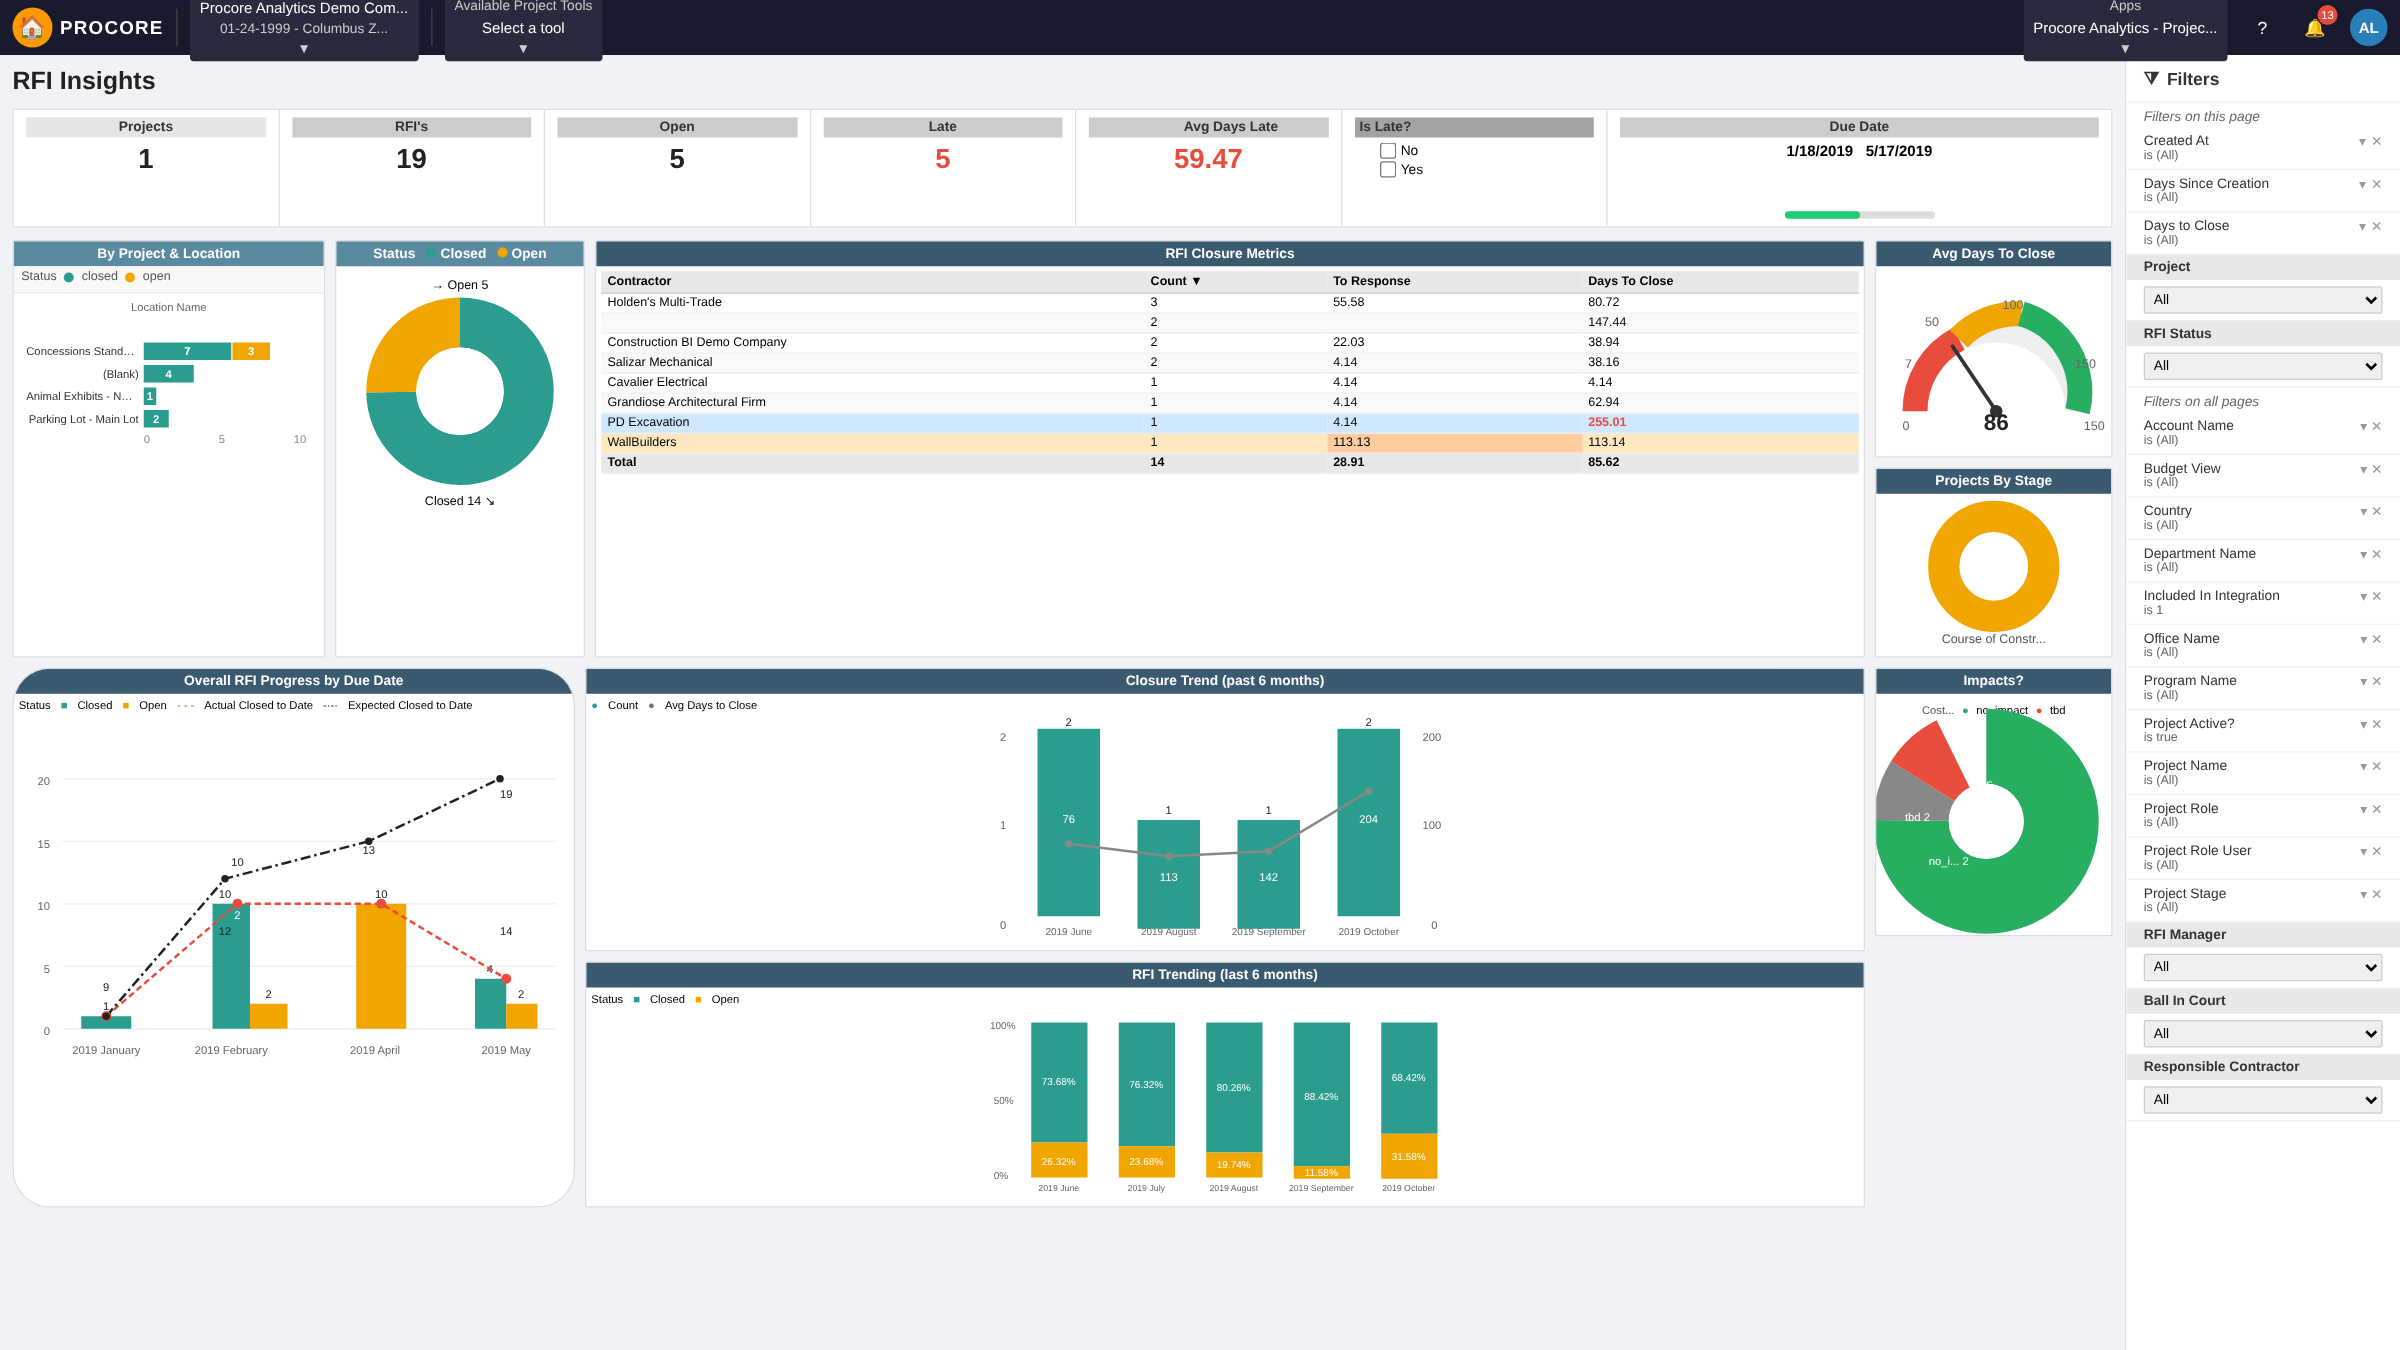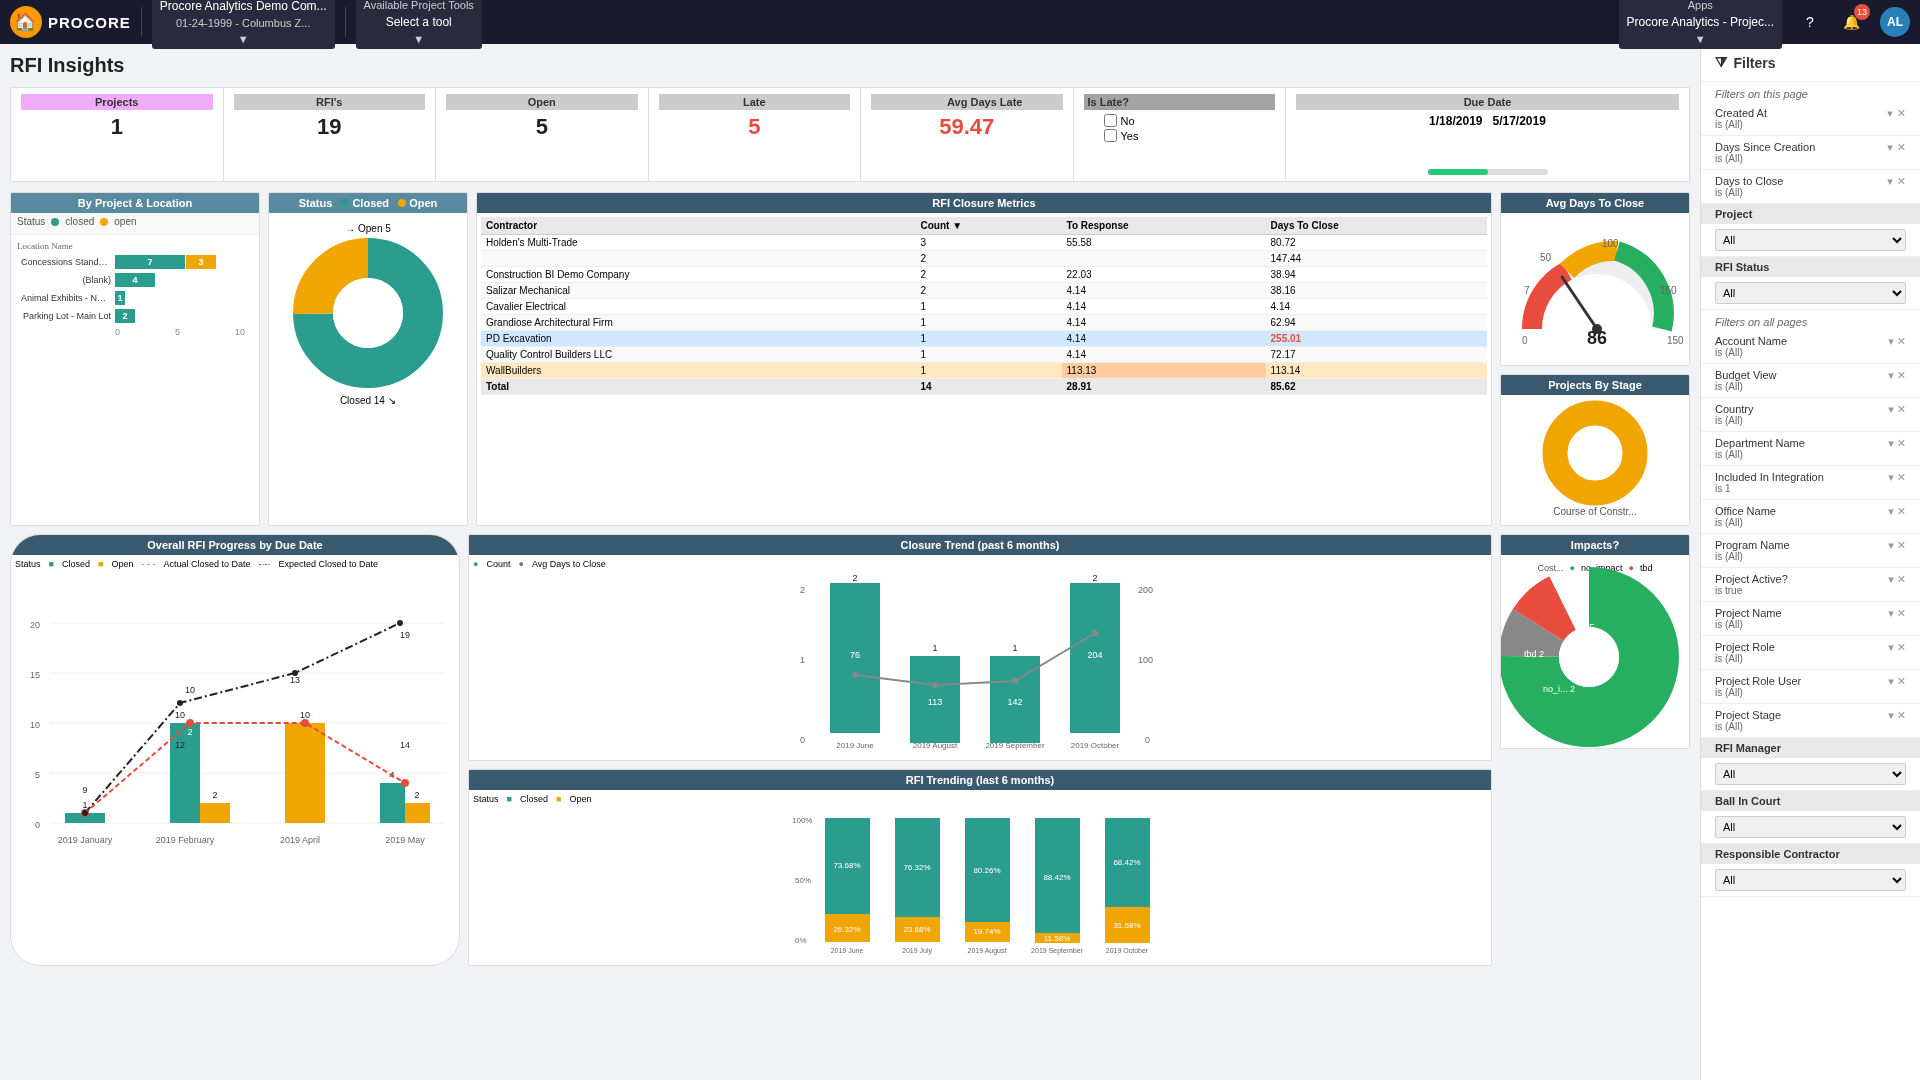--- a/index.html
+++ b/index.html
@@ -281,21 +281,21 @@
   </div>
 </div>
 
 <div class="main-layout">
 
   <div class="content">
     <div class="page-title">RFI Insights</div>
 
     <div class="kpi-row">
       <div class="kpi-item">
-        <div class="kpi-label" style="background:#f0abfc;">Projects</div>
+        <div class="kpi-label" style="background:#e5e5e5;">Projects</div>
         <div class="kpi-value">1</div>
       </div>
       <div class="kpi-item">
         <div class="kpi-label" style="background:#ccc;">RFI's</div>
         <div class="kpi-value">19</div>
       </div>
       <div class="kpi-item">
         <div class="kpi-label" style="background:#ccc;">Open</div>
         <div class="kpi-value">5</div>
       </div>
@@ -339,21 +339,21 @@
         <div class="toolbar-row">
           <span class="chart-legend">
             <span style="font-size:10px;">Status</span>
             <span class="legend-dot" style="background:#2a9d8f;"></span>
             <span>closed</span>
             <span class="legend-dot" style="background:#f0a500;"></span>
             <span>open</span>
           </span>
         </div>
         <div class="card-body">
-          <div style="font-size:9px; color:#666; margin-bottom:0;font-family:Liberation Serif, serif;">Location Name</div>
+          <div style="font-size:9px; color:#666; text-align:center; margin-bottom:19px;">Location Name</div>
           <div class="bar-chart">
             <div class="bar-row">
               <div class="bar-label">Concessions Stands -...</div>
               <div class="bar-track">
                 <div class="bar-seg" style="background:#2a9d8f; width:70px;">7</div>
                 <div class="bar-seg" style="background:#f0a500; width:30px;">3</div>
               </div>
             </div>
             <div class="bar-row">
               <div class="bar-label">(Blank)</div>
@@ -454,26 +454,20 @@
                 <td>1</td>
                 <td>4.14</td>
                 <td>62.94</td>
               </tr>
               <tr style="background:#d0e8ff;">
                 <td>PD Excavation</td>
                 <td>1</td>
                 <td>4.14</td>
                 <td class="cell-red">255.01</td>
               </tr>
-              <tr>
-                <td>Quality Control Builders LLC</td>
-                <td>1</td>
-                <td>4.14</td>
-                <td>72.17</td>
-              </tr>
               <tr style="background:#ffe8c0;">
                 <td>WallBuilders</td>
                 <td>1</td>
                 <td style="background:#ffcca0;">113.13</td>
                 <td>113.14</td>
               </tr>
             </tbody>
             <tfoot>
               <tr>
                 <td>Total</td>

